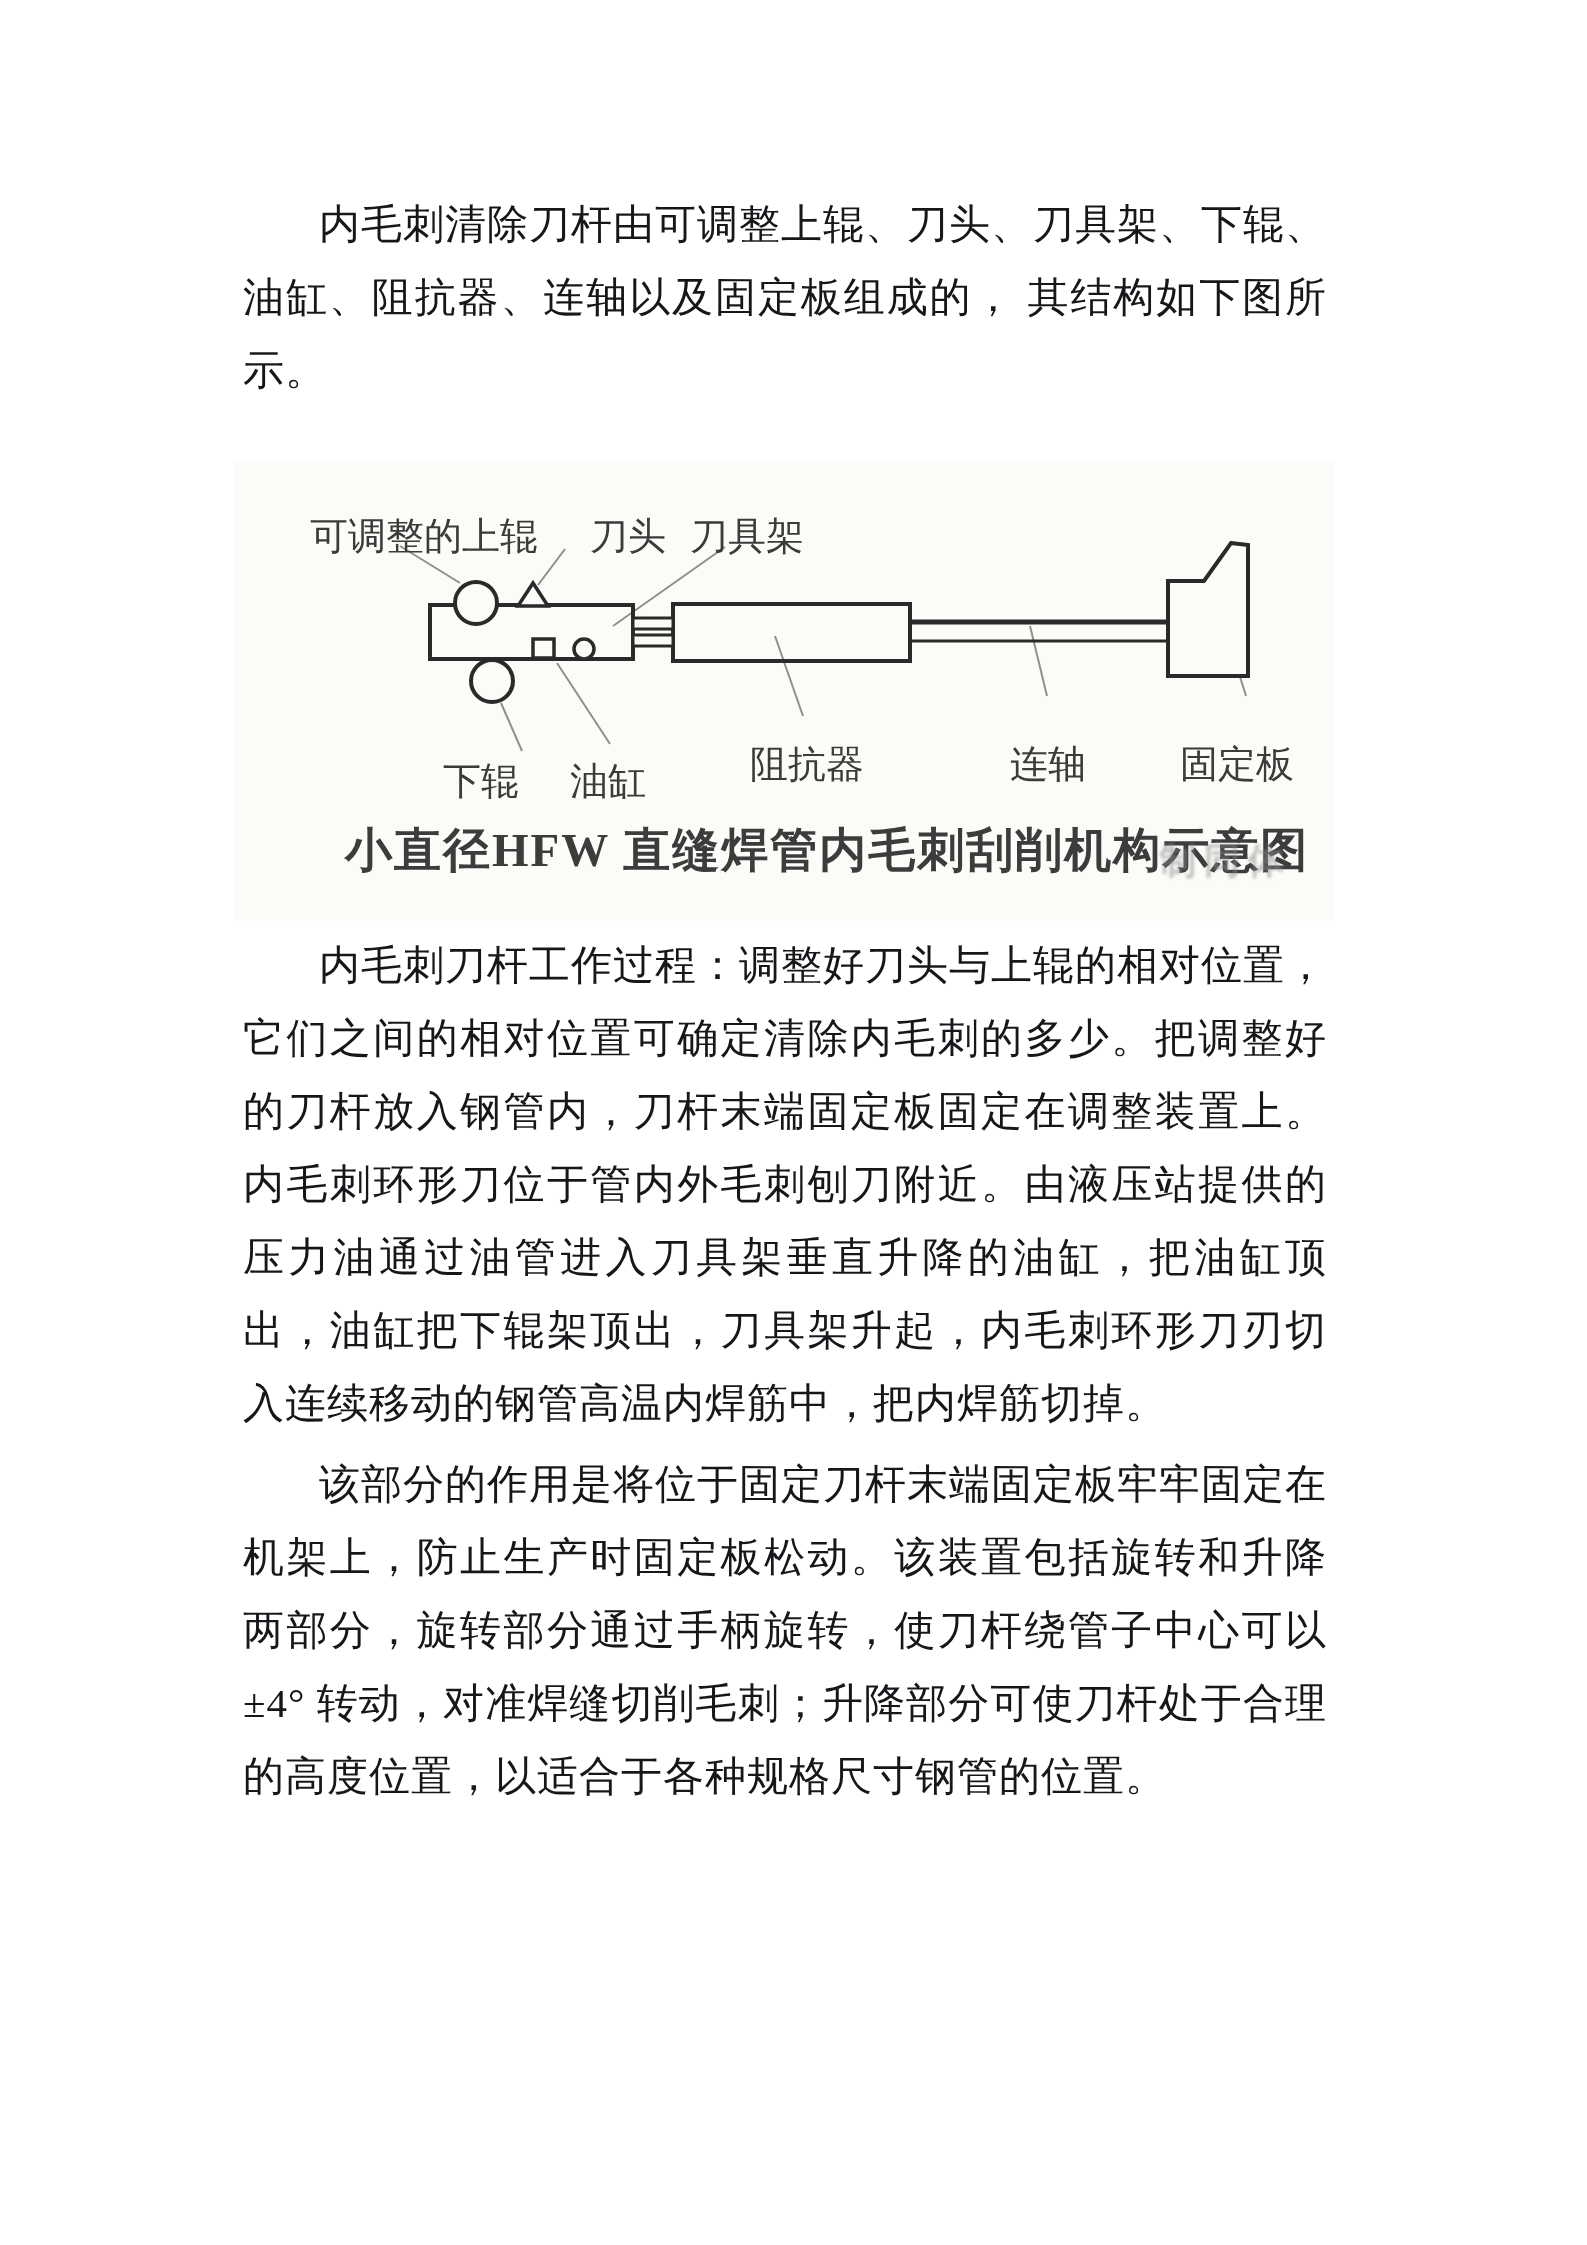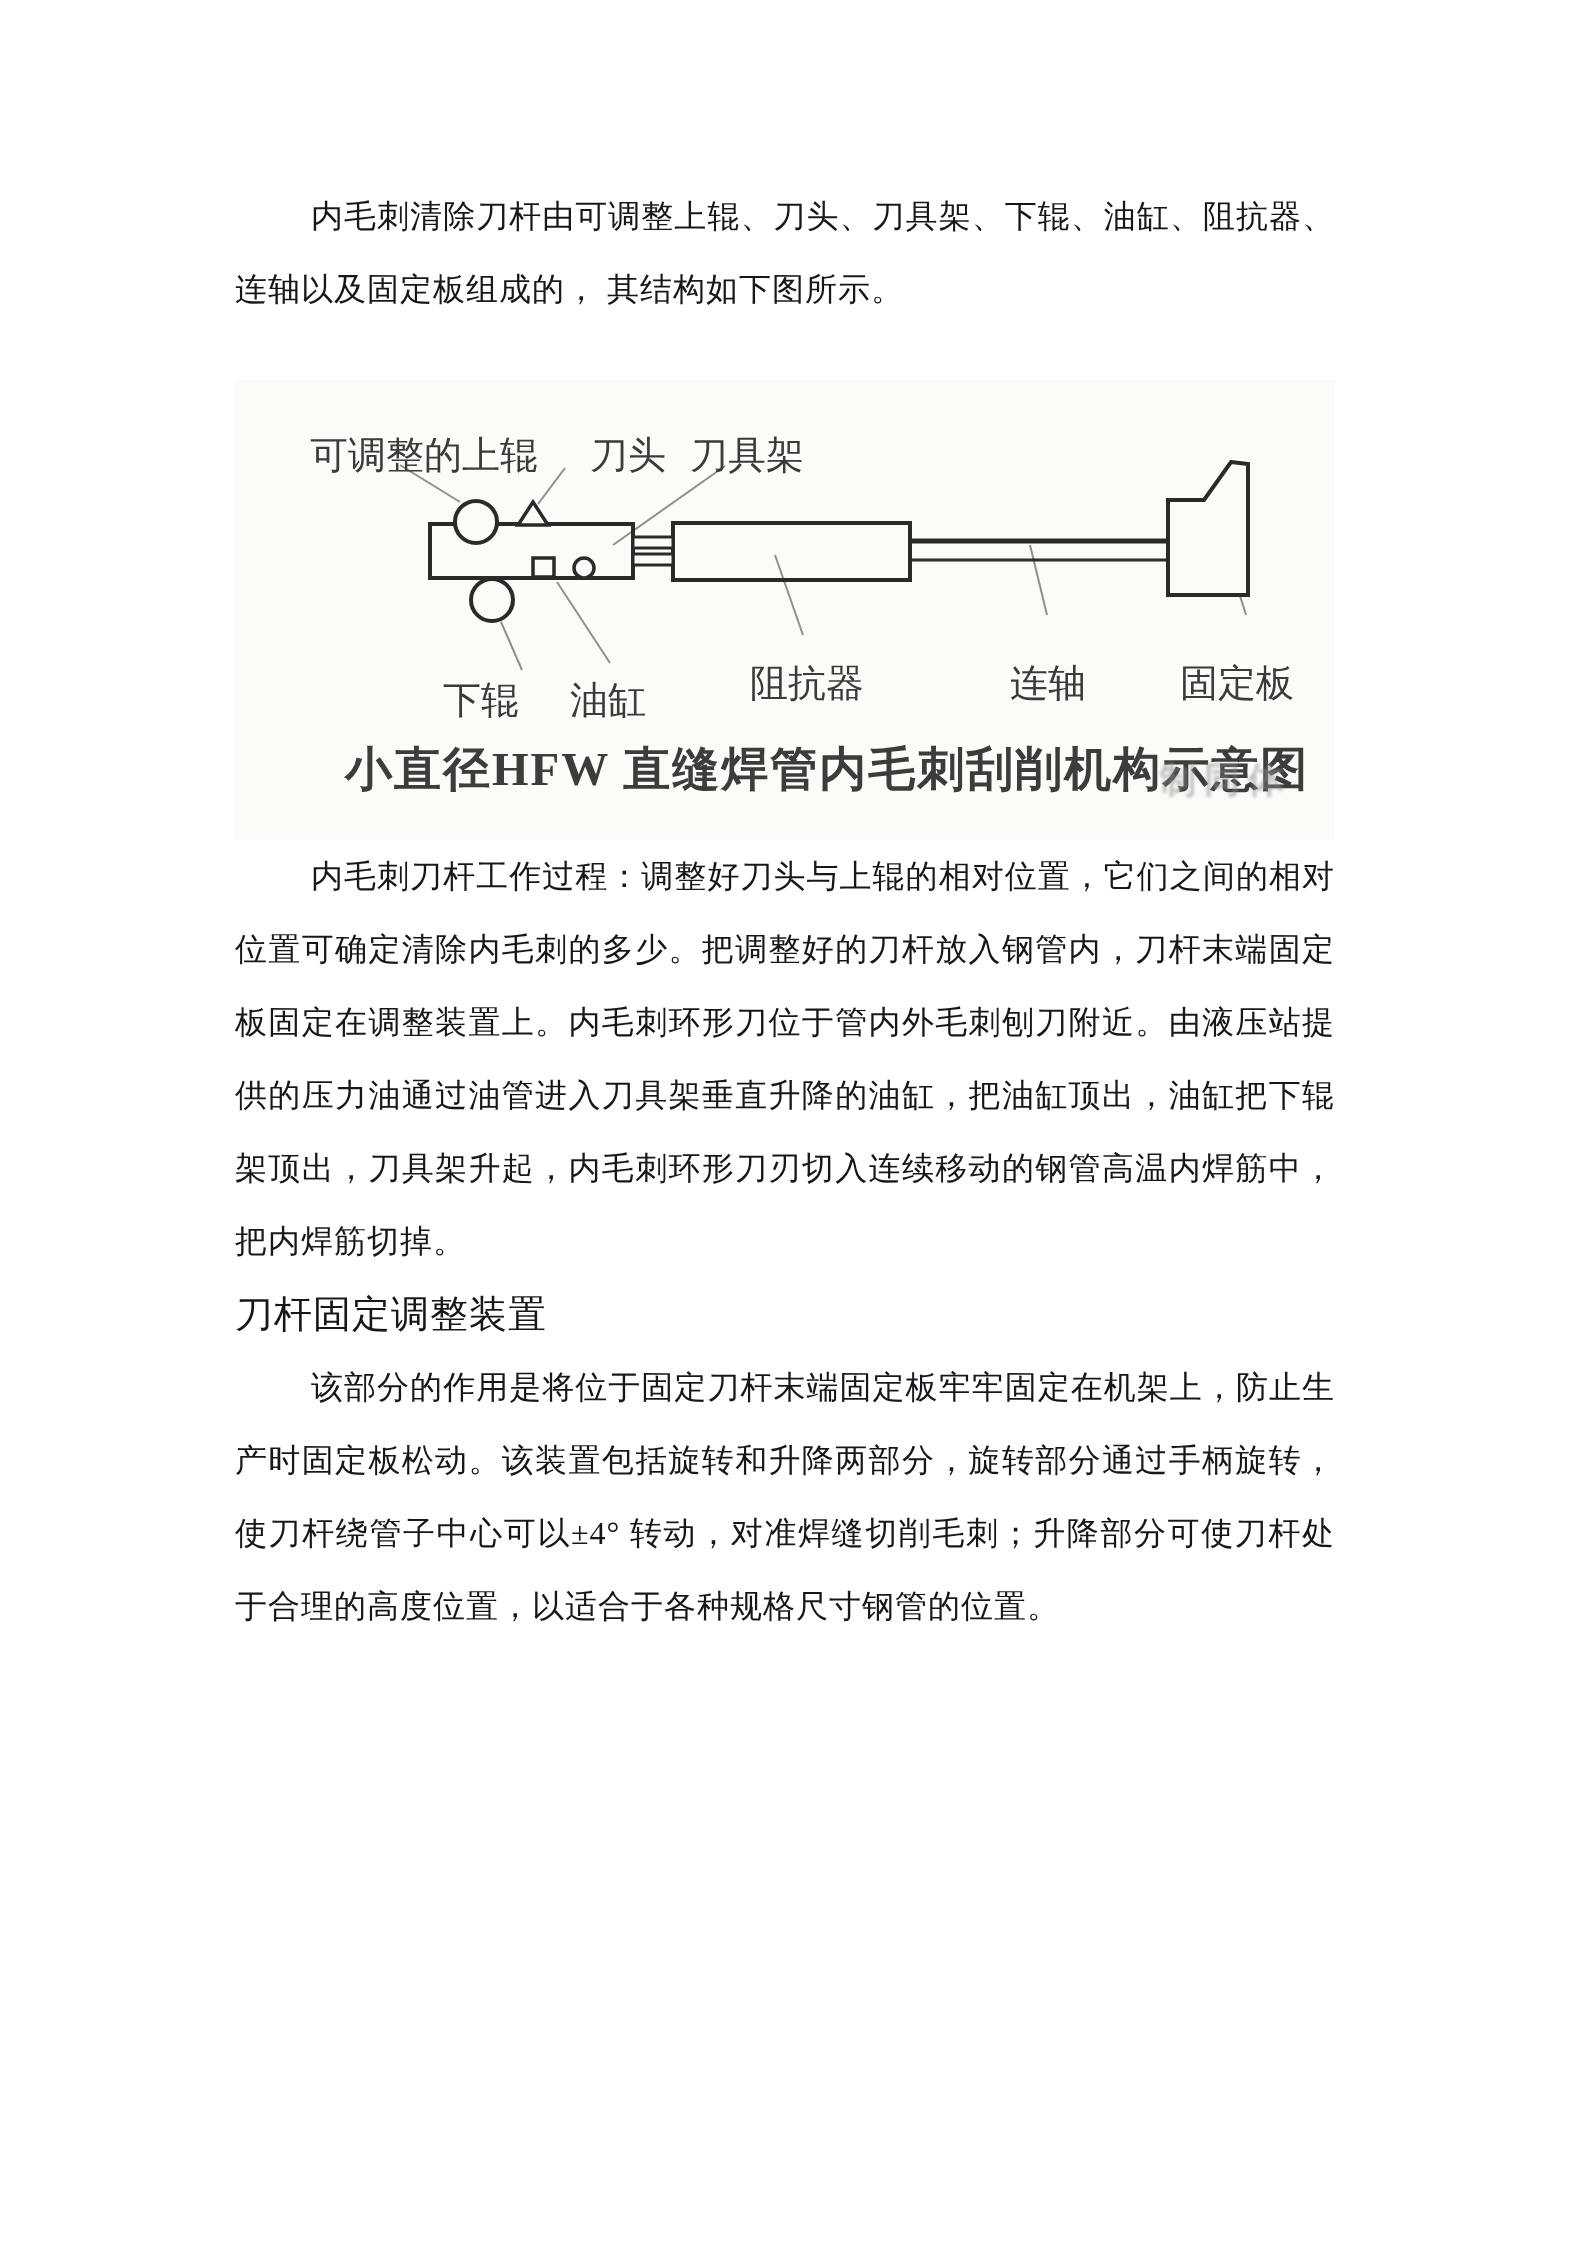--- a/index.html
+++ b/index.html
@@ -3,21 +3,21 @@
 <meta charset="utf-8">
 <style>
   html,body{margin:0;padding:0;}
   body{
     width:1587px;height:2245px;background:#ffffff;
     font-family:"Liberation Serif","DejaVu Serif",serif;
     color:#17171b;overflow:hidden;
   }
   .page{padding:180px 252px 0 235px;}
   .body-par{
-    margin:0;font-size:32px;line-height:73px;
+    margin:8px;font-size:41px;line-height:73px;
     text-align:justify;text-indent:76px;letter-spacing:1px;
   }
   .head-par{
     margin:0;font-size:38px;line-height:73px;
     text-indent:0;letter-spacing:1px;
   }
   .figure{
     position:relative;width:1100px;height:460px;margin:54px 0 0 0;
     background:#fbfbf8;
   }
@@ -80,16 +80,15 @@
       <text class="dlabel" x="945" y="316">固定板</text>
       <text class="dlabel" x="208" y="333">下辊</text>
       <text class="dlabel" x="335" y="333">油缸</text>
     </svg>
 
     <div class="caption">小直径HFW 直缝焊管内毛刺刮削机构示意图</div>
     <div class="watermark">制同体</div>
   </div>
 
   <p class="body-par">内毛刺刀杆工作过程：调整好刀头与上辊的相对位置，它们之间的相对位置可确定清除内毛刺的多少。把调整好的刀杆放入钢管内，刀杆末端固定板固定在调整装置上。内毛刺环形刀位于管内外毛刺刨刀附近。由液压站提供的压力油通过油管进入刀具架垂直升降的油缸，把油缸顶出，油缸把下辊架顶出，刀具架升起，内毛刺环形刀刃切入连续移动的钢管高温内焊筋中，把内焊筋切掉。</p>
-  <p class="head-par">刀杆固定调整装置</p>
   <p class="body-par">该部分的作用是将位于固定刀杆末端固定板牢牢固定在机架上，防止生产时固定板松动。该装置包括旋转和升降两部分，旋转部分通过手柄旋转，使刀杆绕管子中心可以±4° 转动，对准焊缝切削毛刺；升降部分可使刀杆处于合理的高度位置，以适合于各种规格尺寸钢管的位置。</p>
 
 </div>
 
 </body></html>

